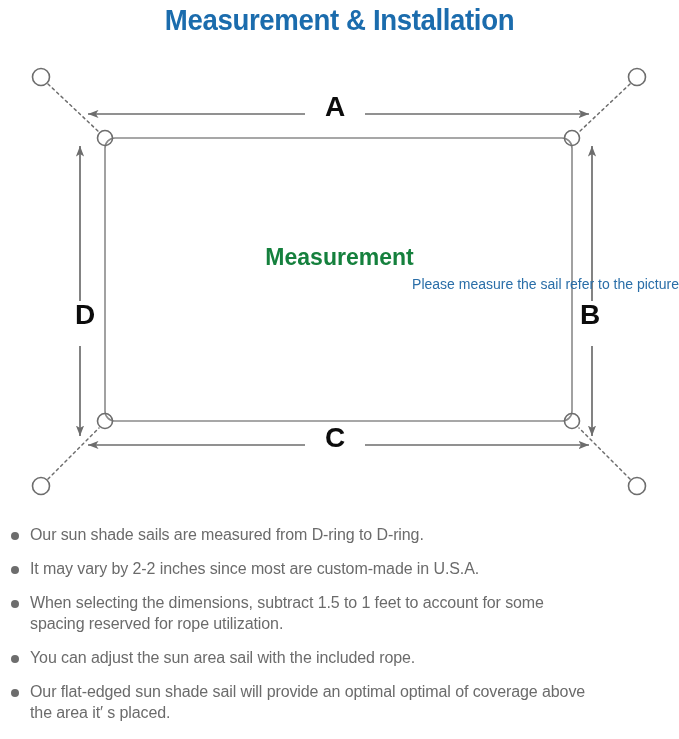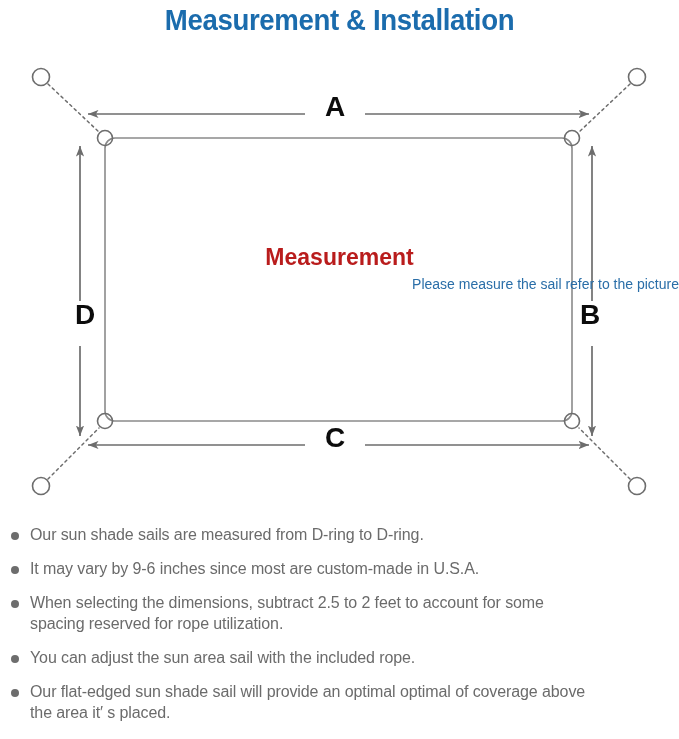--- a/index.html
+++ b/index.html
@@ -46,21 +46,21 @@
 
   
   #sail-heading {
     position: absolute;
     left: 0;
     top: 198px;
     width: 679px;
     text-align: center;
     font-size: 23px;
     font-weight: bold;
-    color: #b91c1c;
+    color: #15803d;
     font-family: "Liberation Sans", sans-serif;
   }
   #sail-subtext {
     position: absolute;
     left: 0;
     top: 230px;
     width: 679px;
     text-align: right;
     font-size: 14px;
     color: #2a6ea8;
@@ -183,25 +183,25 @@
   <div class="dim-label" id="dim-d">D</div>
 </div>
 
 <div id="notes">
   <div class="note-item">
     <span class="note-bullet"></span>
     <span class="note-text">Our sun shade sails are measured from D-ring to D-ring.</span>
   </div>
   <div class="note-item">
     <span class="note-bullet"></span>
-    <span class="note-text">It may vary by 9-6 inches since most are custom-made in U.S.A.</span>
-  </div>
-  <div class="note-item">
-    <span class="note-bullet"></span>
-    <span class="note-text">When selecting the dimensions, subtract 2.5 to 2 feet to account for some spacing reserved for rope utilization.</span>
+    <span class="note-text">It may vary by 2-2 inches since most are custom-made in U.S.A.</span>
+  </div>
+  <div class="note-item">
+    <span class="note-bullet"></span>
+    <span class="note-text">When selecting the dimensions, subtract 1.5 to 1 feet to account for some spacing reserved for rope utilization.</span>
   </div>
   <div class="note-item">
     <span class="note-bullet"></span>
     <span class="note-text">You can adjust the sun area sail with the included rope.</span>
   </div>
   <div class="note-item">
     <span class="note-bullet"></span>
     <span class="note-text">Our flat-edged sun shade sail will provide an optimal optimal of coverage above the area it′ s placed.</span>
   </div>
 </div>

